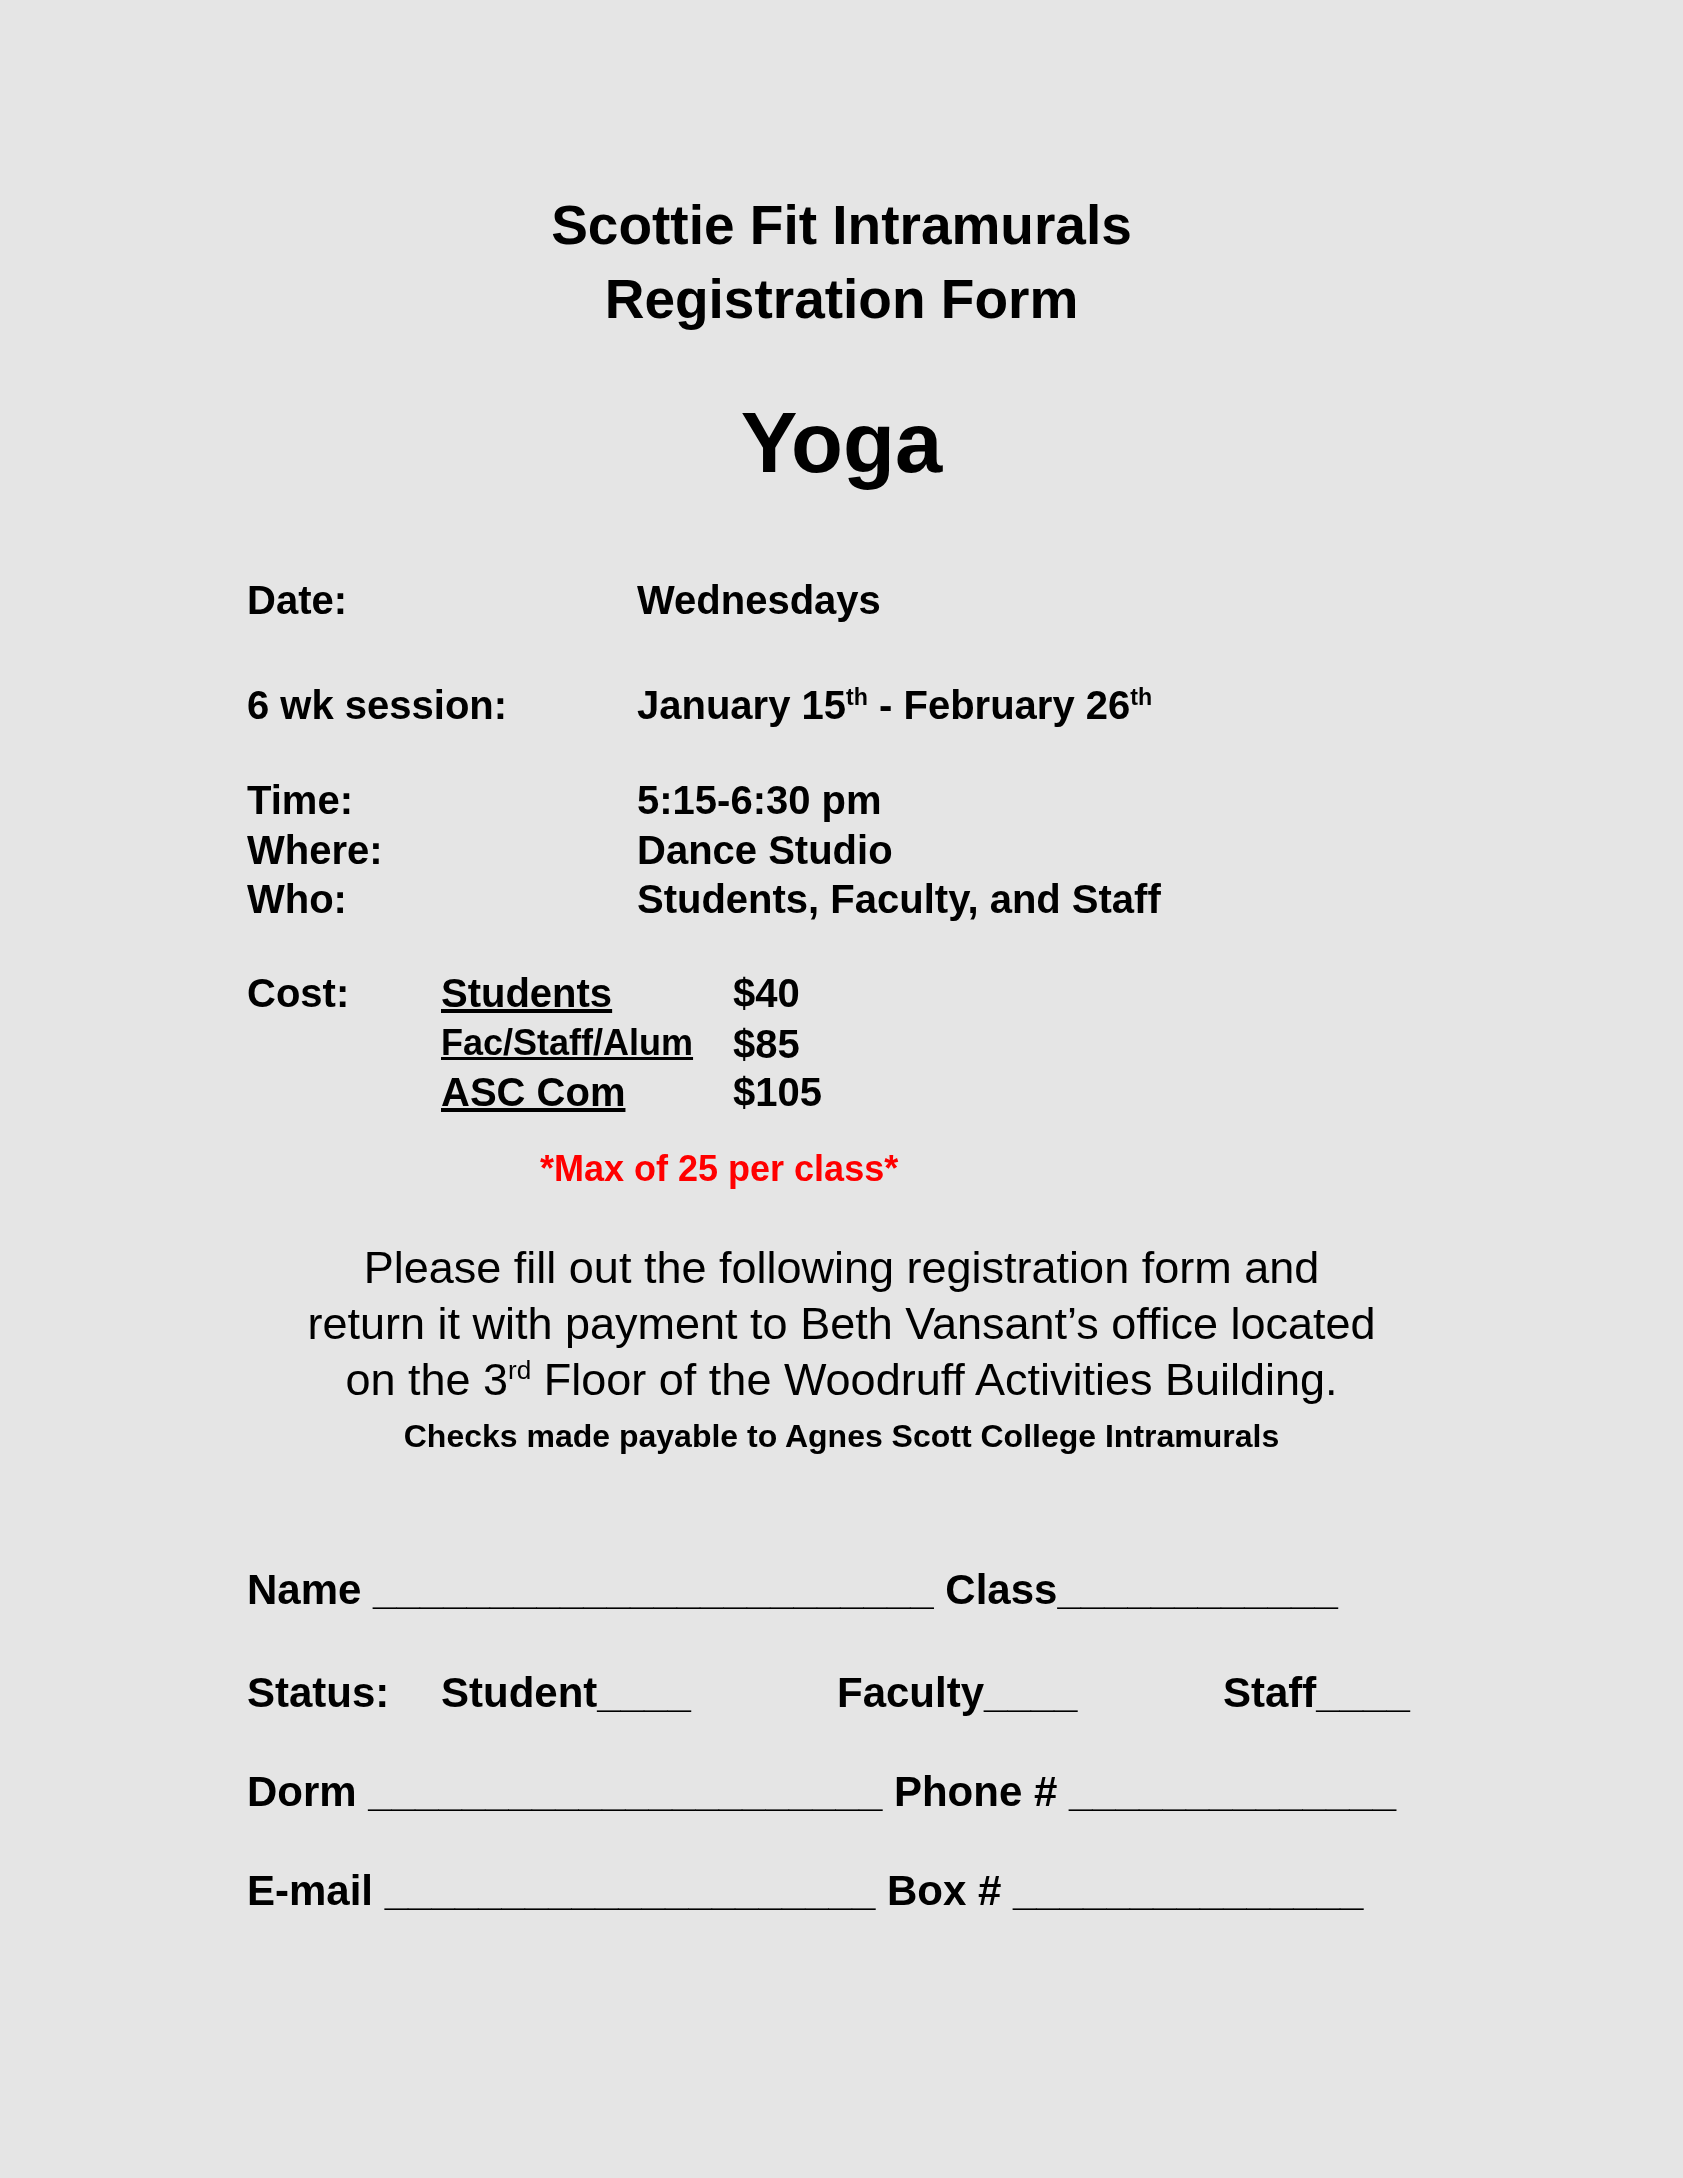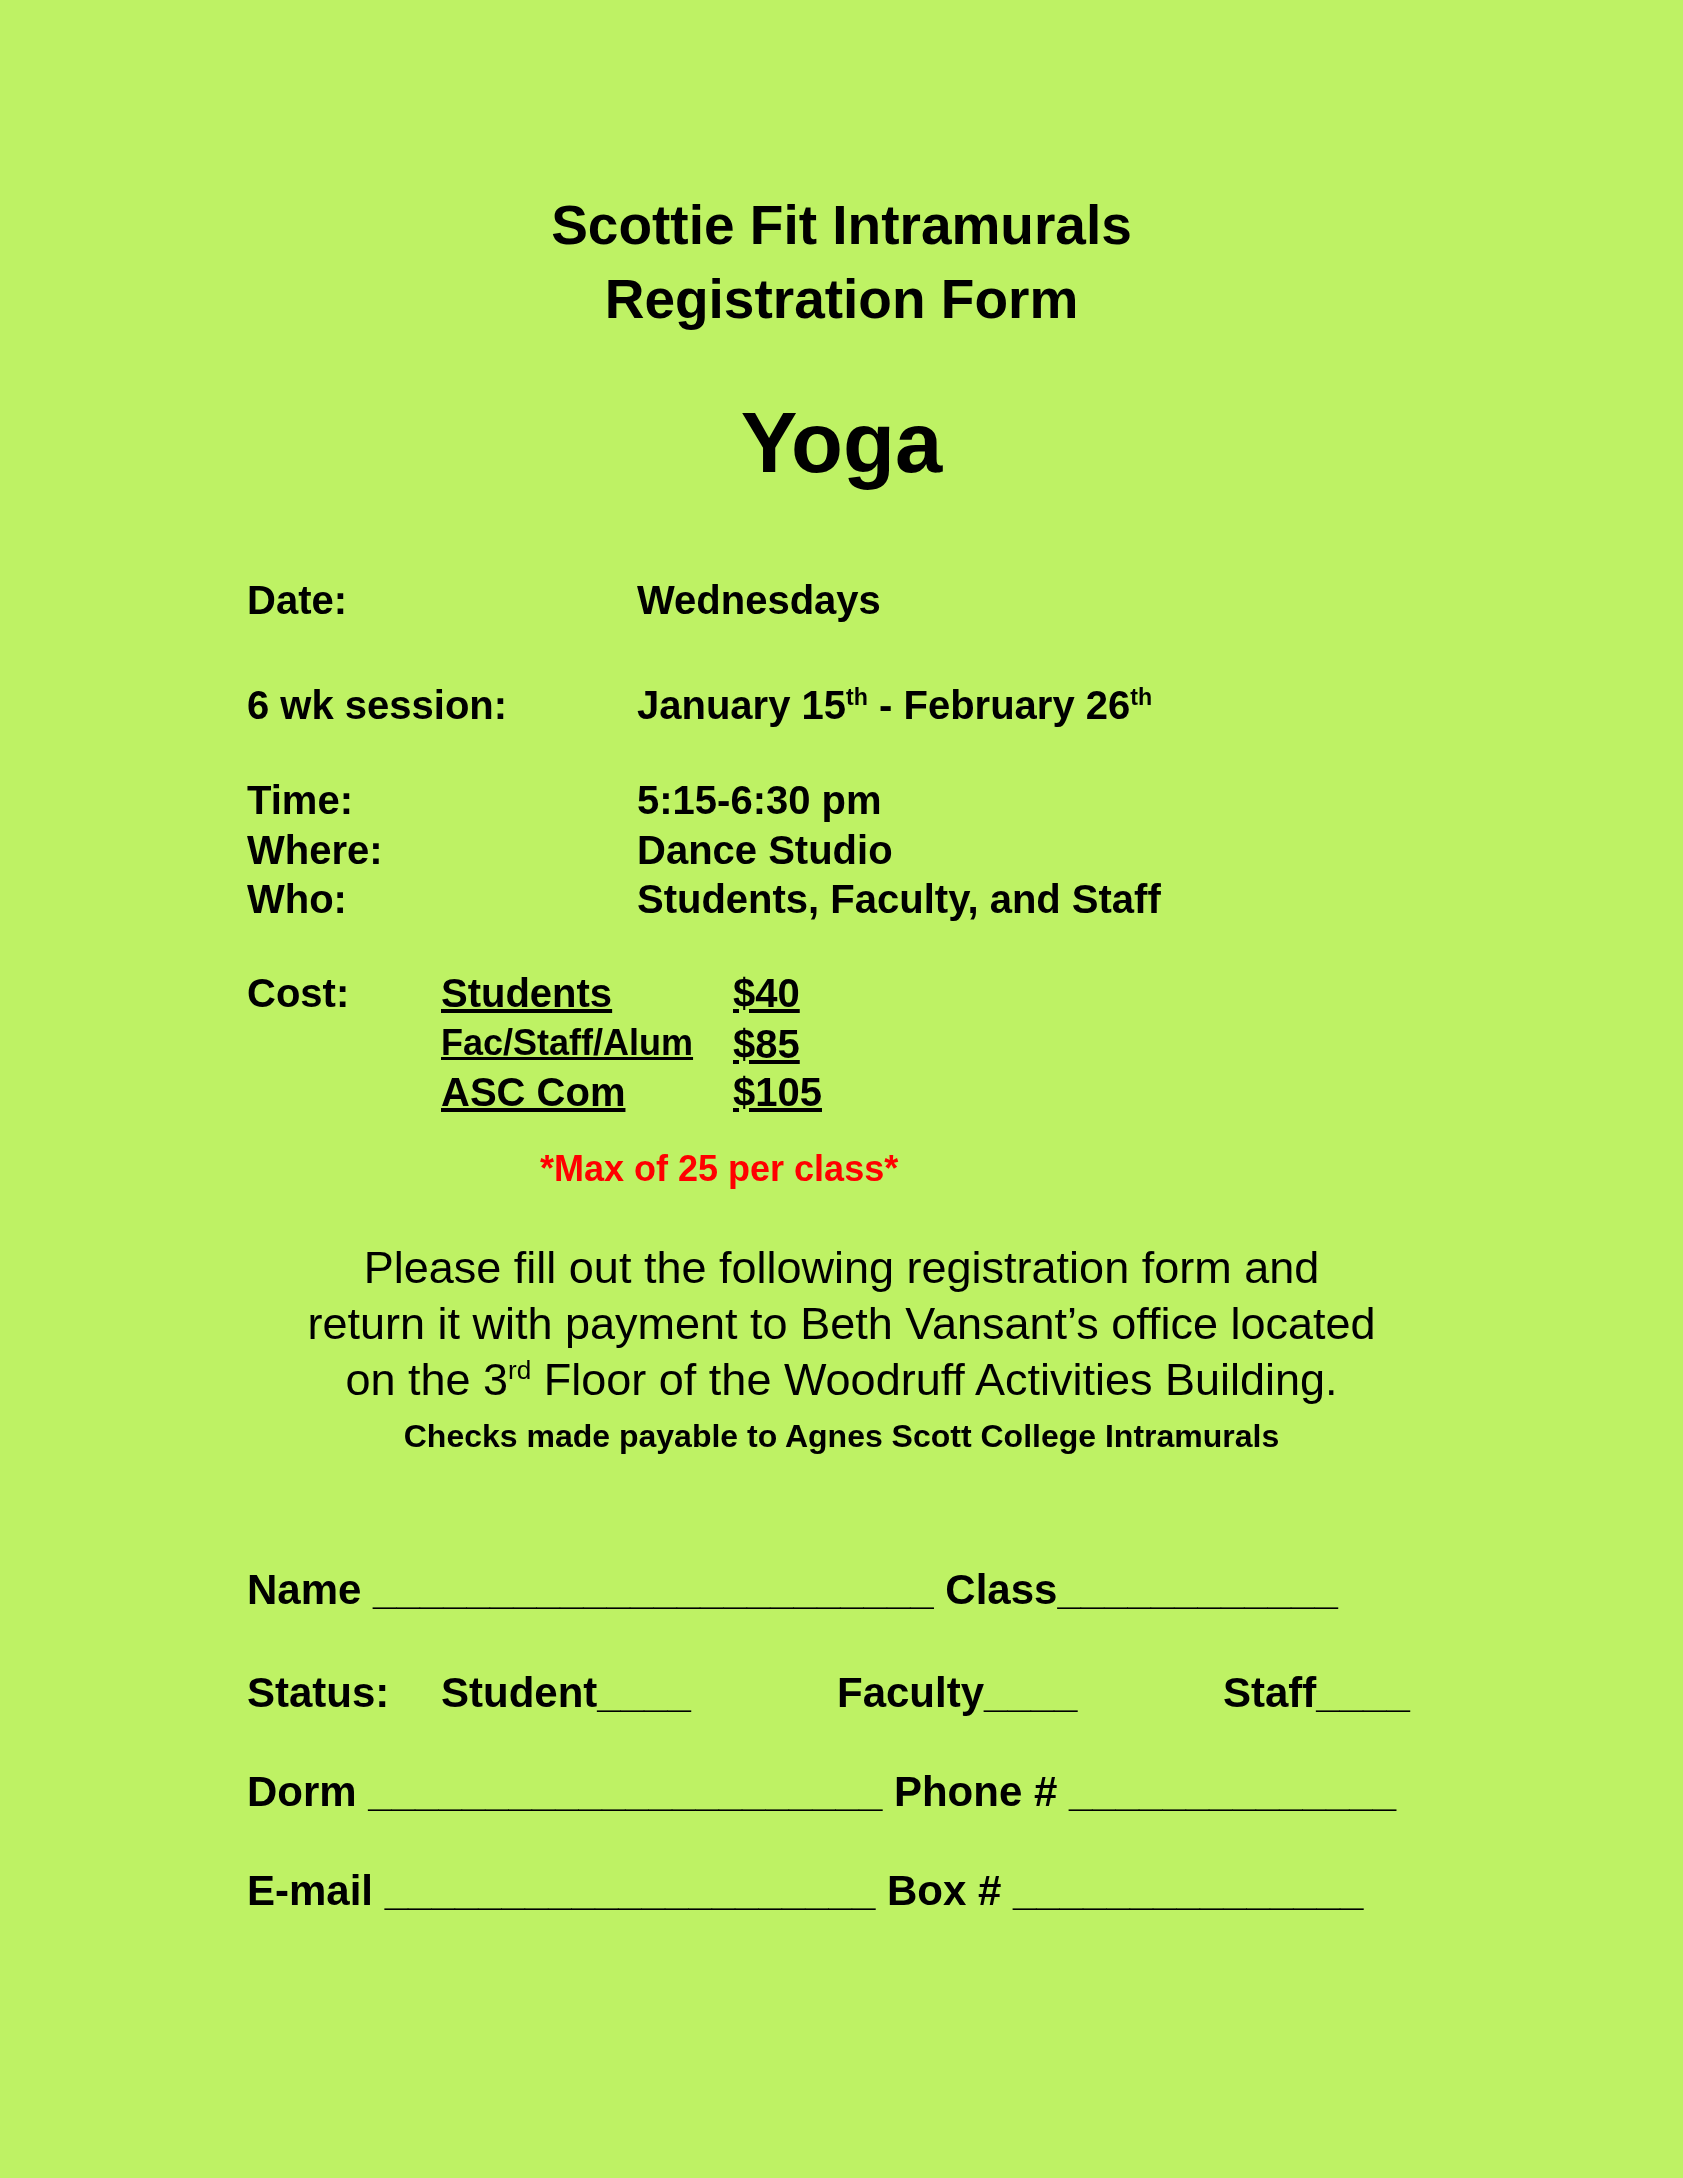--- a/index.html
+++ b/index.html
@@ -1,20 +1,20 @@
 <!DOCTYPE html>
 <html><head>
 <meta charset="utf-8">
 <style>
   html, body { margin: 0; padding: 0; background: #ffffff; }
   .page {
     position: relative;
     width: 1683px;
     height: 2178px;
-    background: #bef264;
+    background: #e5e5e5;
     color: #000000;
     font-family: "Liberation Sans", sans-serif;
     overflow: hidden;
   }
   .center {
     position: absolute;
     left: 0;
     width: 100%;
     text-align: center;
   }
@@ -52,21 +52,20 @@
     white-space: nowrap;
     text-decoration: underline;
   }
   .cost-item.small { font-size: 36px; text-align: right; }
   .cost-price {
     position: absolute;
     left: 733px;
     font-size: 40px;
     font-weight: bold;
     white-space: nowrap;
-    text-decoration: underline;
   }
   .sup {
     font-size: 58%;
     vertical-align: super;
     line-height: 0;
   }
   .max-note {
     position: absolute;
     left: 540px;
     top: 1148px;

